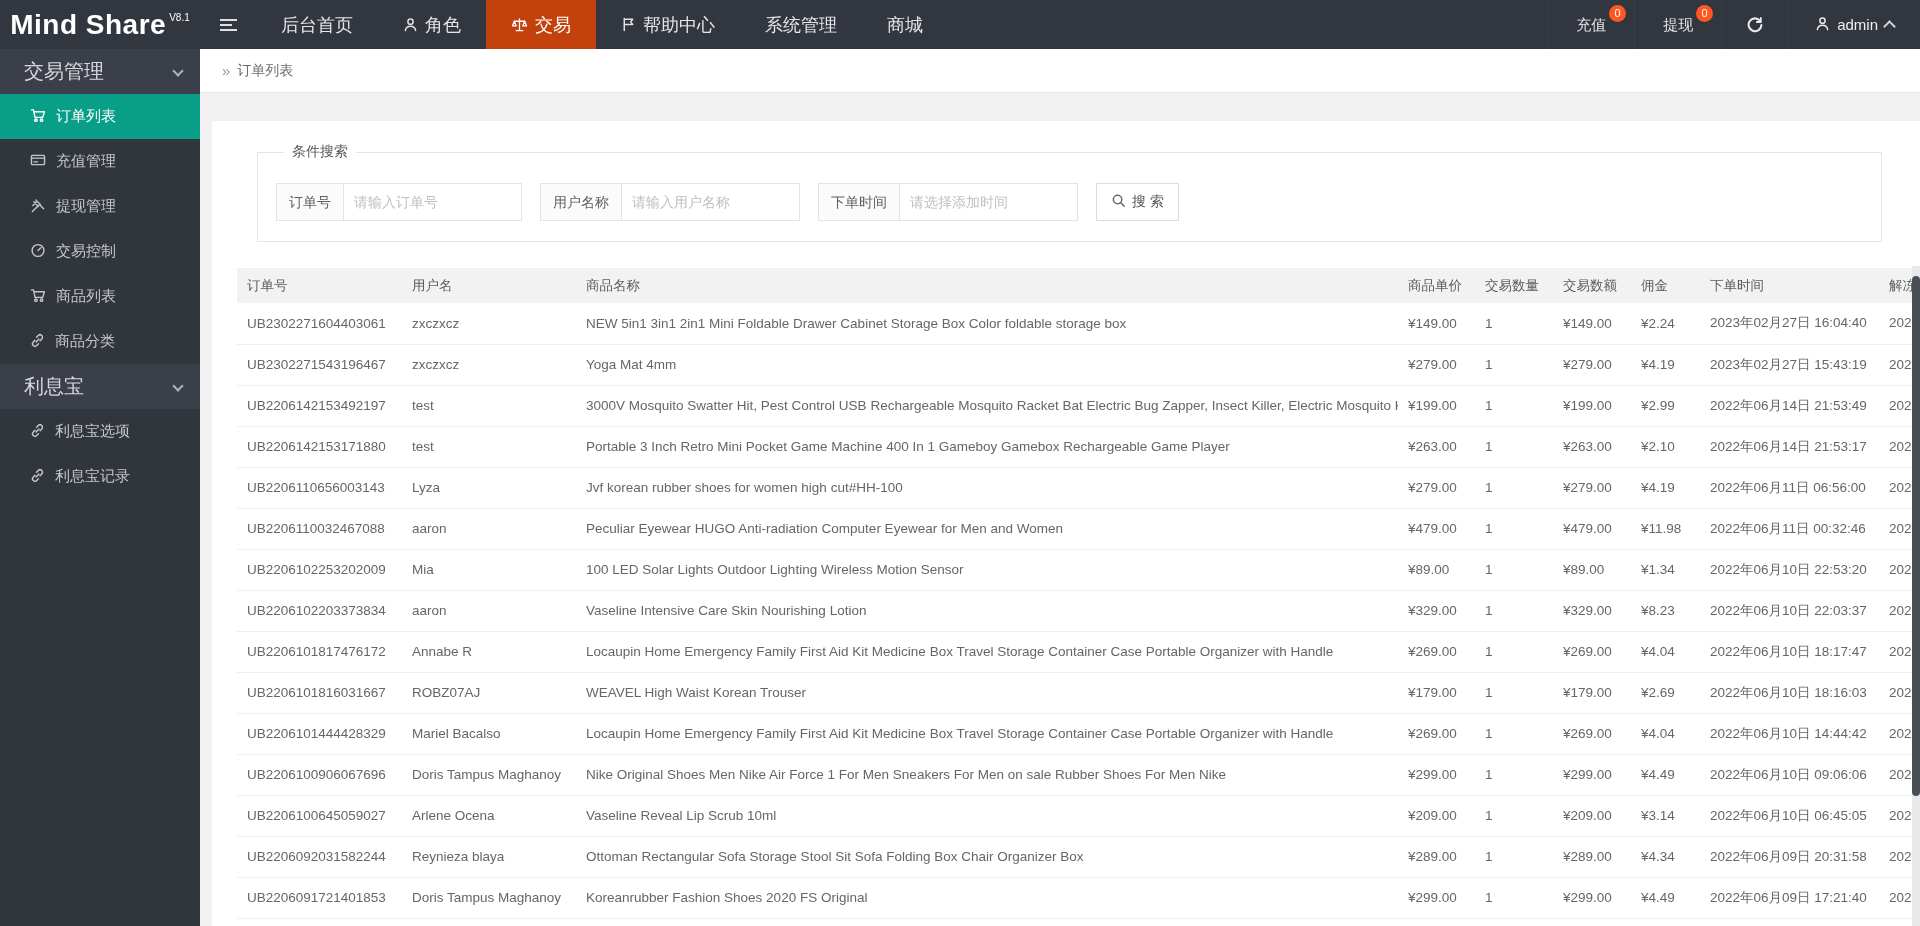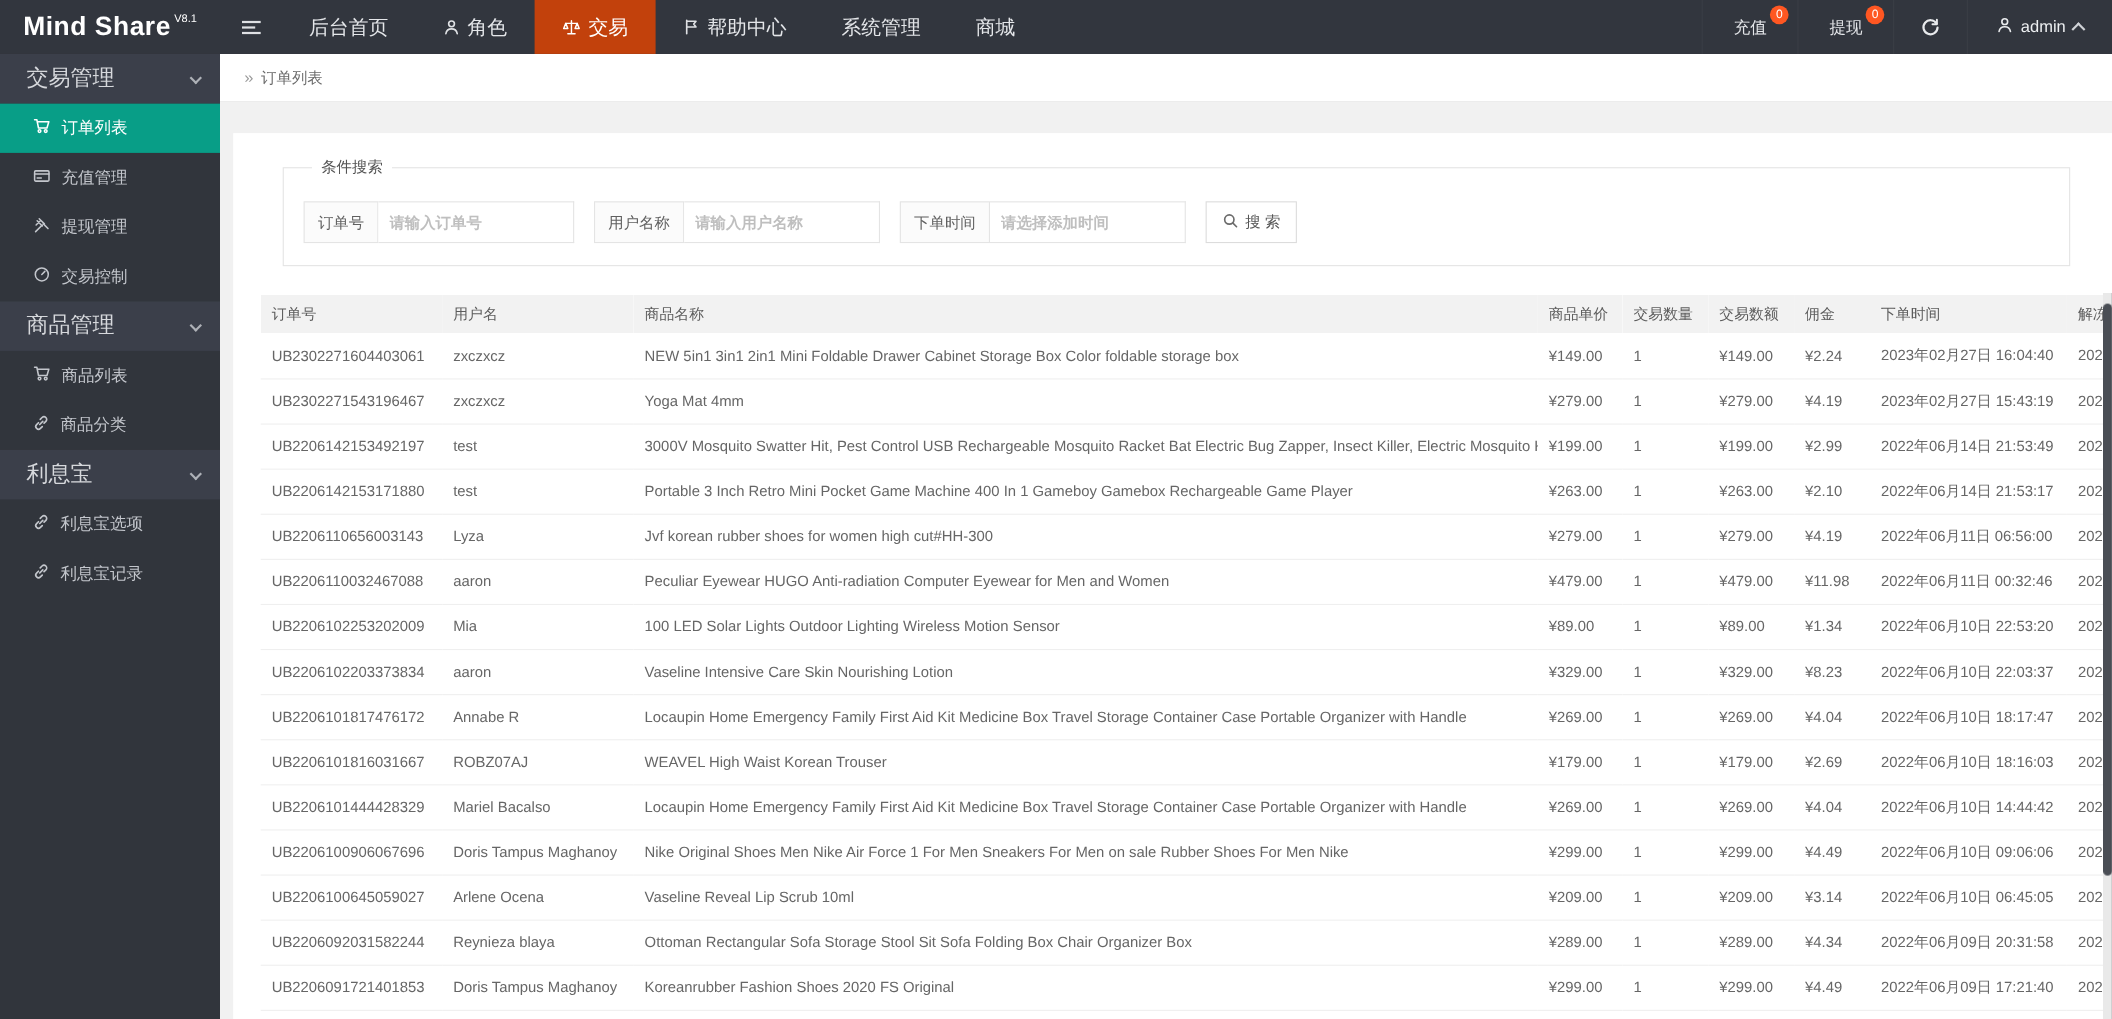--- a/index.html
+++ b/index.html
@@ -1,21 +1,21 @@
 <!DOCTYPE html>
 <html><head>
 <meta charset="utf-8">
 <style>
   * { margin:0; padding:0; box-sizing:border-box; }
   html,body { width:1920px; height:926px; overflow:hidden; font-family:"Liberation Sans","DejaVu Sans",sans-serif; background:#f1f1f1; }
 
   
   .topbar { position:fixed; top:0; left:0; width:1920px; height:49px; background:#32363e; display:flex; align-items:stretch; z-index:30; }
   .brand { width:200px; display:flex; align-items:center; justify-content:center; color:#fff; }
-  .brand-name { font-size:24px; font-weight:bold; letter-spacing:.5px; }
+  .brand-name { font-size:28px; font-weight:bold; letter-spacing:.5px; }
   .brand-ver { font-size:10px; margin-left:3px; position:relative; top:-7px; color:#fff; }
   .burger { width:56px; display:flex; align-items:center; justify-content:center; cursor:pointer; }
   .burger span { display:block; width:17px; }
   .burger i { display:block; height:2px; background:#dfe1e4; margin:3px 0; }
   .burger i.short { width:12px; }
   .nav { display:flex; align-items:stretch; }
   .nav-item { display:flex; align-items:center; gap:7px; padding:0 25px; color:#e4e6e9; font-size:18px; cursor:pointer; }
   .nav-item.active { background:#c2410c; color:#fff; }
   .nav-item svg { display:block; }
   .top-right { margin-left:auto; display:flex; align-items:stretch; }
@@ -39,21 +39,21 @@
   .crumb-bar .dbl { color:#9a9a9a; font-size:15px; margin-right:9px; letter-spacing:-2px; }
   .page { padding:28px 0 0 12px; }
   .panel { background:#fff; width:1760px; min-height:780px; padding:22px 0 0 25px; }
 
   
   fieldset.search { border:1px solid #e4e4e4; margin-left:20px; width:1625px; padding:18px 0 20px 18px; }
   fieldset.search legend { font-size:14px; color:#555; padding:0 8px; margin-left:8px; }
   .search-row { display:flex; align-items:center; gap:18px; margin-top:4px; }
   .igroup { display:flex; align-items:stretch; }
   .igroup .ilabel { border:1px solid #e4e4e4; background:#fbfbfb; color:#5f5f5f; font-size:14px; height:38px; line-height:36px; padding:0 12px; white-space:nowrap; }
-  .igroup input { border:1px solid #e4e4e4; border-left:none; height:38px; width:178px; padding:0 10px; font-size:14px; color:#666; outline:none;font-weight:bold; }
+  .igroup input { border:1px solid #e4e4e4; border-left:none; height:38px; width:178px; padding:0 10px; font-size:14px; color:#666; outline:none; }
   .igroup input::placeholder { color:#bfbfbf; }
   .search-btn { display:flex; align-items:center; gap:6px; height:38px; padding:0 14px; border:1px solid #dcdcdc; background:#fff; color:#565656; font-size:14px; cursor:pointer; }
 
   
   .table-wrap { margin-top:26px; margin-left:0; position:relative; width:1695px; }
   table.orders { border-collapse:collapse; table-layout:fixed; width:1790px; font-size:13.5px; color:#666; }
   table.orders th { background:#f2f2f2; font-weight:normal; text-align:left; height:35px; padding:0 0 0 10px; color:#5c5c5c; white-space:nowrap; overflow:hidden; }
   table.orders td { height:41px; border-bottom:1px solid #efefef; padding:0 0 0 10px; white-space:nowrap; overflow:hidden; }
   table.orders tr td { background:#fff; }
 
@@ -180,24 +180,20 @@
   <div class="side-item">
     <span>
       <svg width="16" height="15" viewBox="0 0 17 16" fill="none" stroke="#c3c6cc" stroke-width="1.5">
           <circle cx="8.5" cy="8" r="6.3"></circle>
           <path d="M8.5 8l3-3"></path>
         </svg>
     </span>
     <span>交易控制</span>
   </div>
 
-  <div class="side-group-title">
-    <span>商品管理</span>
-    <span class="chev-down"></span>
-  </div>
   <div class="side-item">
     <span>
       <svg width="16" height="15" viewBox="0 0 17 16" fill="none" stroke="#c3c6cc" stroke-width="1.5">
           <path d="M1.5 2h2.2l1.6 8h8.2l1.8-6H5"></path>
           <circle cx="6.3" cy="13" r="1.3"></circle>
           <circle cx="12.3" cy="13" r="1.3"></circle>
         </svg>
     </span>
     <span>商品列表</span>
   </div>
@@ -345,21 +341,21 @@
     <td>1</td>
     <td>¥263.00</td>
     <td>¥2.10</td>
     <td>2022年06月14日 21:53:17</td>
     <td>2022年</td>
   </tr>
 
   <tr>
     <td>UB2206110656003143</td>
     <td>Lyza</td>
-    <td>Jvf korean rubber shoes for women high cut#HH-300</td>
+    <td>Jvf korean rubber shoes for women high cut#HH-100</td>
     <td>¥279.00</td>
     <td>1</td>
     <td>¥279.00</td>
     <td>¥4.19</td>
     <td>2022年06月11日 06:56:00</td>
     <td>2022年</td>
   </tr>
 
   <tr>
     <td>UB2206110032467088</td>

